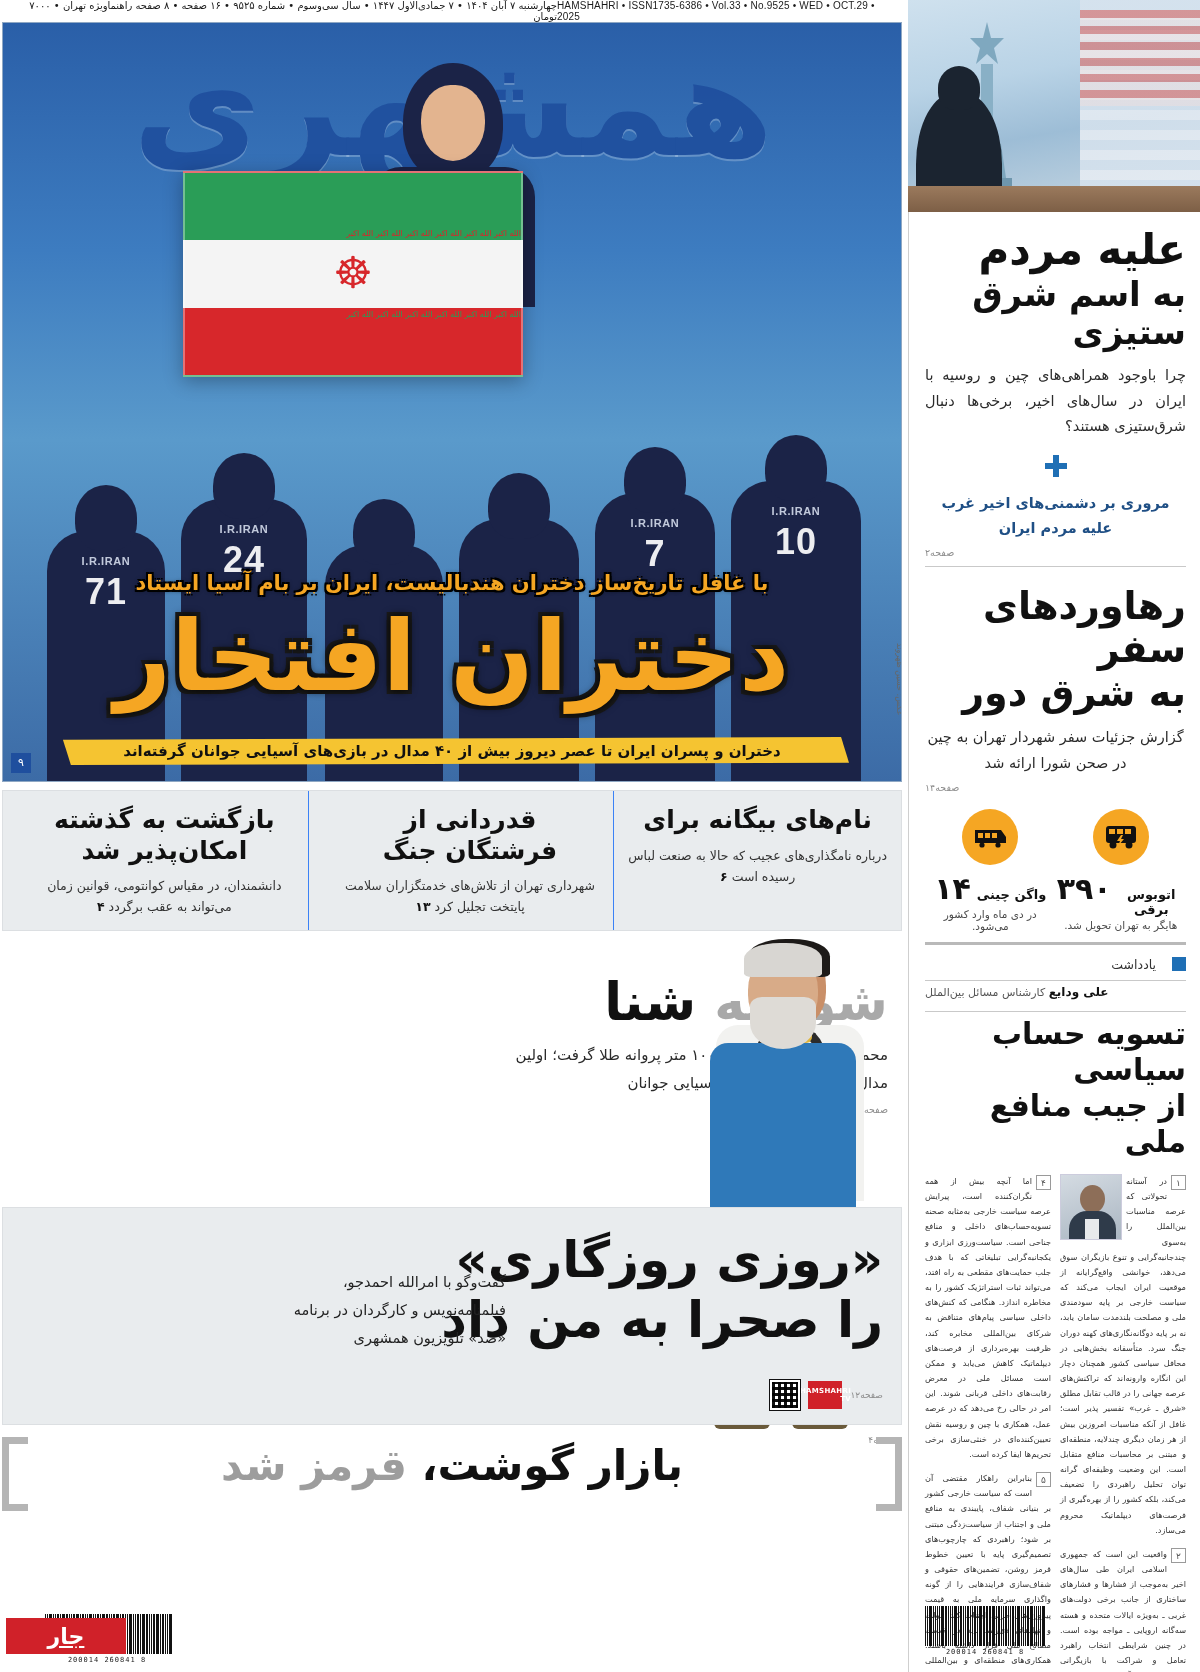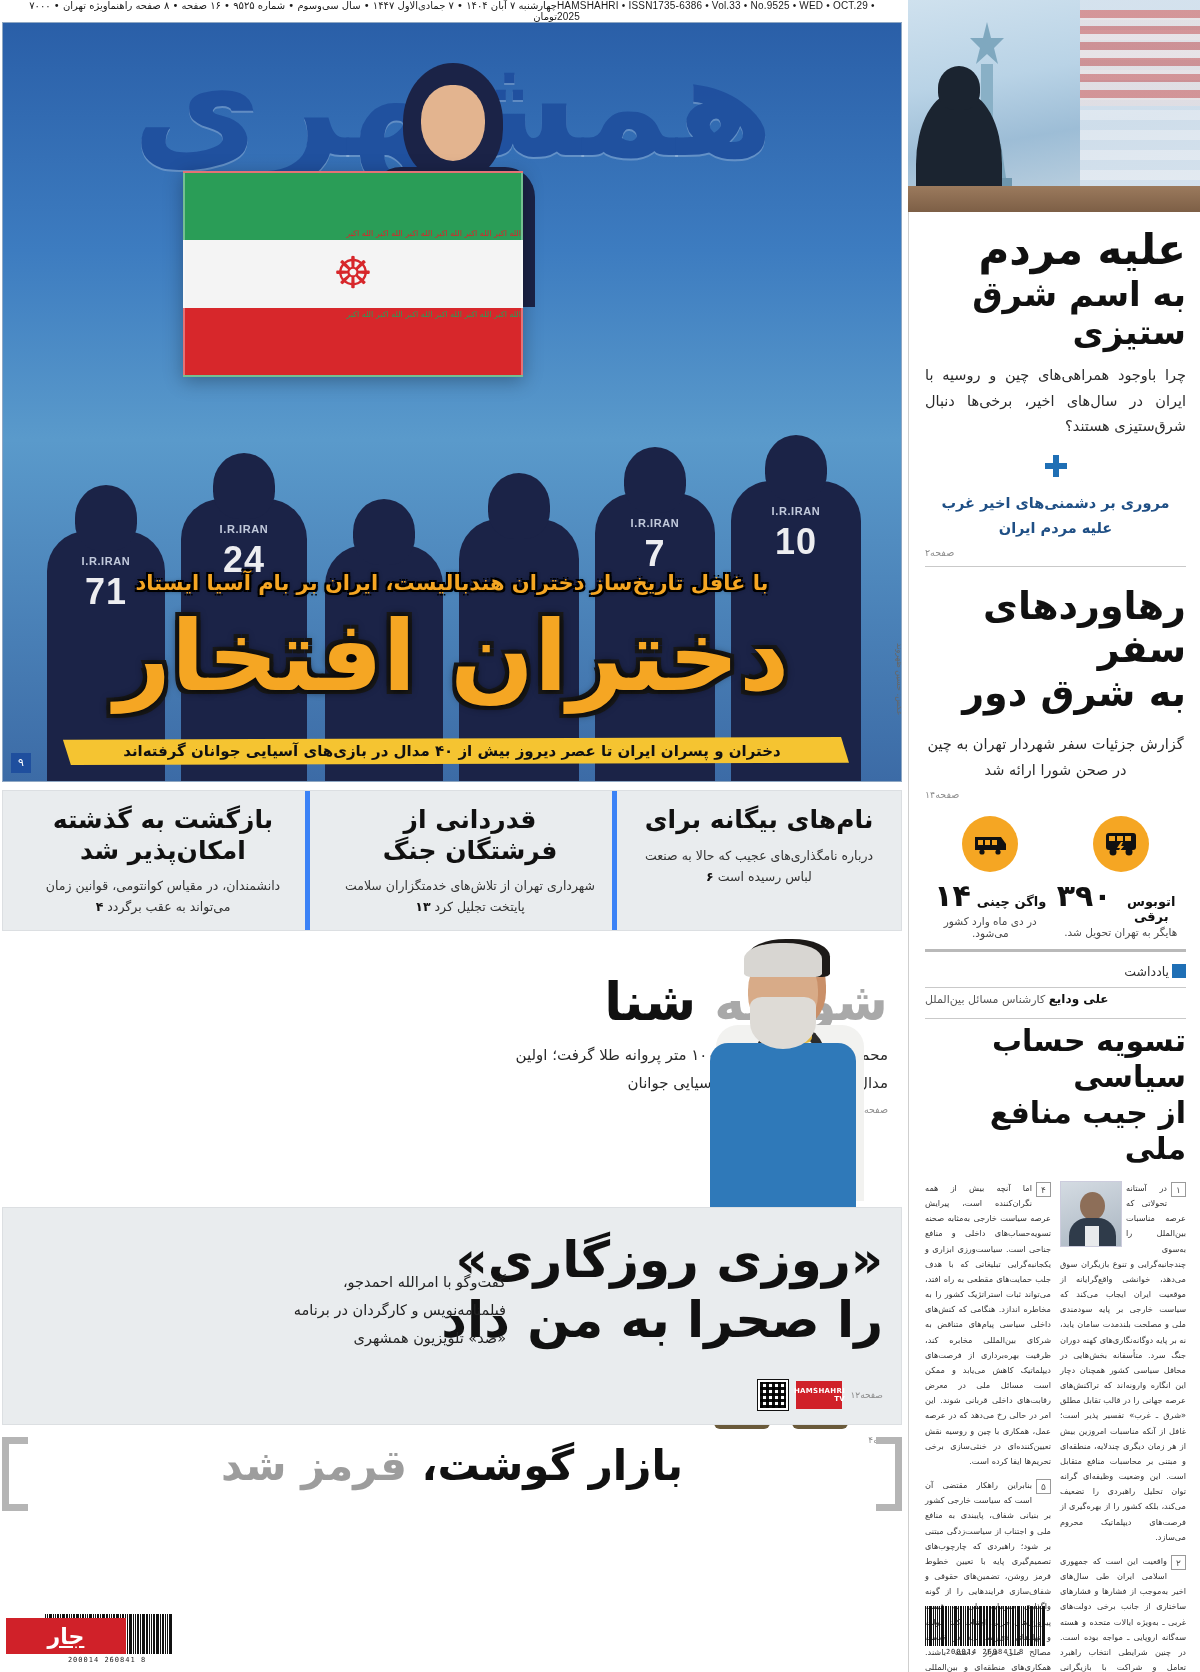--- a/index.html
+++ b/index.html
@@ -77,38 +77,38 @@
   }
   .rule { height:1px; background:#c9c9c9; margin:8px 0 0; }
   .rule-thick { height:3px; background:#b9b9b9; margin:10px 0 12px; }
 
   .hl2 {
     margin-top: 18px;
     font-size: 38px; line-height:1.15; font-weight:800; color:#111; text-align:right;
   }
   .hl2 .l2 { display:block; }
   .hl2-deck {
-    margin-top:15px; font-size:14.5px; line-height:1.8; color:#2b2b2b;
+    margin-top:8px; font-size:14.5px; line-height:1.8; color:#2b2b2b;
     text-align:center; direction:rtl;
   }
 
   
   .stats { display:flex; justify-content:space-around; margin-top: 16px; }
   .stat { text-align:center; width:128px; }
   .stat .circle {
     width: 56px; height:56px; border-radius:50%; background:#f5a623;
     margin: 0 auto 6px; position:relative; display:flex; align-items:center; justify-content:center;
   }
   .stat .circle svg { display:block; }
   .stat .line1 { display:flex; align-items:baseline; justify-content:center; gap:6px; direction:rtl;}
   .stat .num { font-size:30px; font-weight:800; color:#111; }
   .stat .unit { font-size:13px; font-weight:700; color:#111; }
   .stat .sub { font-size:10.5px; color:#4a4a4a; margin-top:2px; direction:rtl;}
 
-  .note-head { display:flex; align-items:center; gap:3px; justify-content:flex-start; margin-top:4px;}
+  .note-head { display:flex; align-items:center; gap:16px; justify-content:flex-start; margin-top:4px;}
   .note-sq { width:14px; height:14px; background:#1f6fb5; }
   .note-label { font-size:12.5px; color:#333; }
   .byline { font-size:11px; color:#555; text-align:left; direction:rtl; padding:4px 0; }
   .byline b { color:#111; font-size:12px;}
 
   .hl3 { font-size:30px; line-height:1.2; font-weight:800; color:#111; text-align:right; margin-top:4px;}
   .hl3 .l2{ display:block; }
 
   
   .edit-cols {
@@ -230,21 +230,21 @@
   }
 
   
   .teaser-band {
     width:900px; margin: 8px auto 0; background:#e9ecee; display:flex; direction:rtl;
     border:1px solid #dcdfe2;
   }
   .teaser {
     flex:1; padding:14px 14px 12px; text-align:center; position:relative;
   }
-  .teaser + .teaser { border-right:5px solid #3b82f6;padding-left:32px; }
+  .teaser + .teaser { border-right:1px solid #3b82f6;padding-left:32px; }
   .teaser h3 { font-size:25px; font-weight:800; color:#111; line-height:1.22; direction:rtl;}
   .teaser h3 .l2{ display:block; }
   .teaser p { margin-top:9px; font-size:12.5px; line-height:1.7; color:#333; direction:rtl;}
   .teaser .pg { color:#111; font-weight:700; }
 
   
   .swim-band { width:900px; margin:8px auto 0; display:flex; direction:rtl; position:relative; min-height:262px;}
   .swim-text { width:420px; padding: 34px 14px 0 6px; text-align:right; }
   .swim-text h2 { font-size:52px; font-weight:800; line-height:1.15; direction:rtl;}
   .swim-text h2 .gray { color:#a9a9a9; }
@@ -278,21 +278,21 @@
   
   .interview {
     width:900px; margin: 6px auto 0; background:#e9ecee; border:1px solid #dcdfe2;
     display:flex; direction:rtl; min-height:218px; position:relative;
   }
   .iv-text { width:650px; padding:22px 18px 16px; }
   .iv-title { font-size:50px; font-weight:800; color:#111; line-height:1.2; text-align:right; direction:rtl;}
   .iv-title .l2{ display:block; }
   .iv-sub { position:absolute; right:395px; top:60px; width:245px; font-size:14.5px; line-height:1.95; color:#222; text-align:right; direction:rtl;}
   .iv-foot { position:absolute; right:18px; bottom:14px; display:flex; align-items:center; gap:8px; direction:rtl;}
-  .tvlogo { width:46px; height:28px; background:#d02129; color:#fff; font-size:7px; display:flex; align-items:center; justify-content:center; font-weight:700; letter-spacing:.3px;}
+  .tvlogo { width:34px; height:28px; background:#d02129; color:#fff; font-size:7px; display:flex; align-items:center; justify-content:center; font-weight:700; letter-spacing:.3px;}
   .qr { width:30px;height:30px; background:
       repeating-linear-gradient(90deg,#111 0 3px,#fff 3px 6px),
       repeating-linear-gradient(0deg,#111 0 3px,transparent 3px 6px);
       background-blend-mode: multiply; border:2px solid #fff; outline:1px solid #111;}
   .iv-pg { font-size:9px; color:#8c8c8c; }
 
   
   .bottom {
     width:900px; margin: 12px auto 0; display:flex; direction:rtl; position:relative; height:120px;
   }

